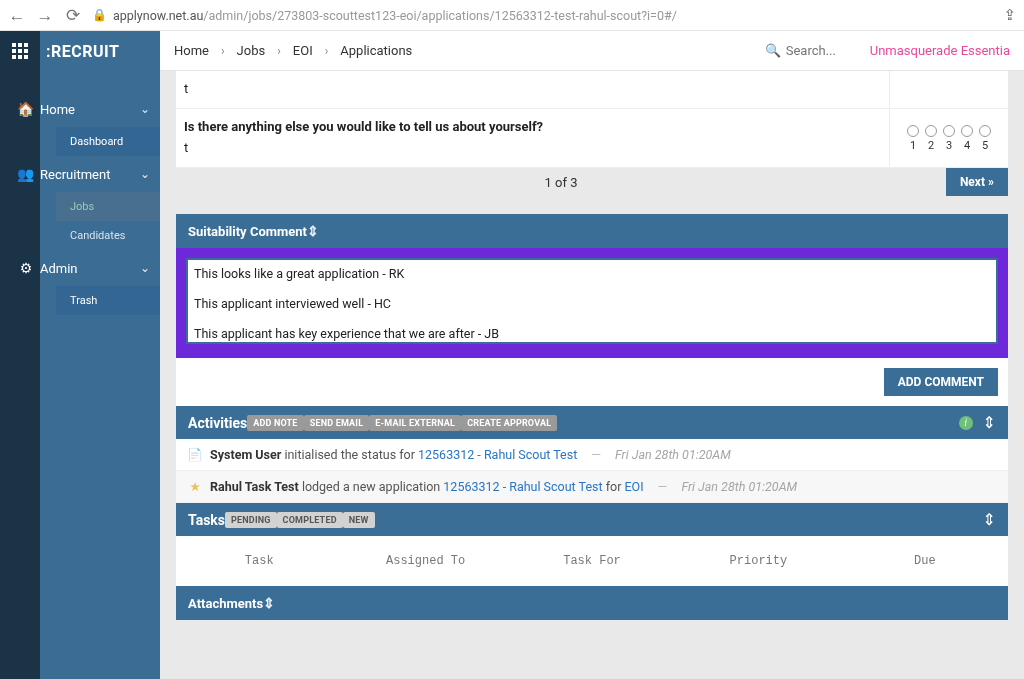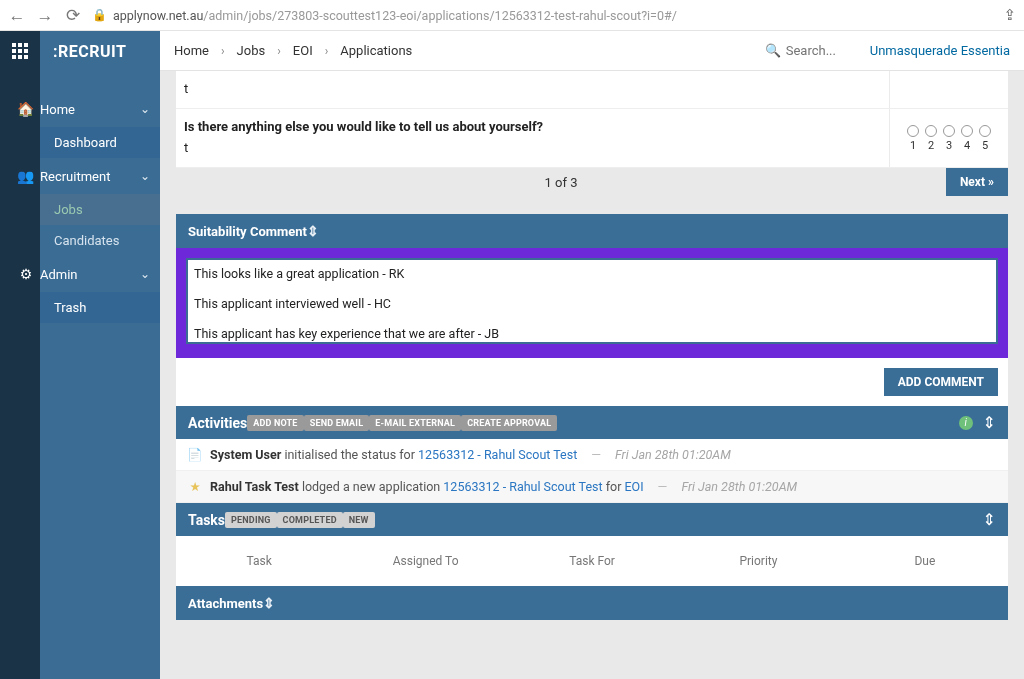--- a/index.html
+++ b/index.html
@@ -10,40 +10,40 @@
 .browser-bar .lock { font-size: 12px; color: #666; }
 .browser-bar .url { color: #555; }
 .browser-bar .url .dim { color: #999; }
 .browser-bar .share { color: #606060; font-size: 15px; }
 
 .app { display: flex; height: calc(100% - 31px); }
 
 .side-rail { width: 40px; background: #1b3346; display: flex; flex-direction: column; align-items: center; }
 .rail-grid { width: 40px; height: 40px; display: flex; align-items: center; justify-content: center; color: #fff; font-size: 18px; background: #1b3346; cursor: pointer; }
 .sidebar { width: 120px; background: #3a6c94; color: #fff; display: flex; flex-direction: column; }
-.logo { height: 40px; background: #3a6c94; display: flex; align-items: center; padding-left: 13px; font-weight: 700; font-size: 16px; letter-spacing: .5px; color: #fff; }
+.logo { height: 40px; background: #3a6c94; display: flex; align-items: center; padding-left: 6px; font-weight: 700; font-size: 16px; letter-spacing: .5px; color: #fff; }
 .nav { padding-top: 20px; }
 .nav-item { display: flex; align-items: center; padding: 10px 10px 10px 10px; font-size: 13px; color: #fff; cursor: pointer; justify-content: space-between; }
 .nav-item.top { margin-left: -40px; padding-left: 12px; width: calc(100% + 40px); }
 .nav-item .ic { width: 28px; text-align: center; font-size: 14px; color: #fff; }
 .nav-item .lbl { flex: 1; }
 .nav-chevron { font-size: 12px; color: #dfe9f0; }
-.nav-sub { padding: 8px 0 8px 14px; font-size: 13px; cursor: pointer; }
+.nav-sub { padding: 8px 0 8px 14px; font-size: 11px; cursor: pointer; margin-left: 16px; }
 .nav-sub.active-light { background: #486f90; color: #9bcab1; }
 .nav-sub.normal { color: #d6e3ee; }
 .nav-sub.active-dashboard { background: #336693; color: #fff; }
 
 .main { flex: 1; background: #e9e9e9; display: flex; flex-direction: column; overflow: hidden; }
 .topbar { height: 40px; background: #fff; display: flex; align-items: center; padding: 0 14px; border-bottom: 1px solid #e3e3e3; }
 .crumbs { display: flex; align-items: center; gap: 12px; font-size: 13px; color: #333; }
 .crumbs .sep { color: #888; font-size: 12px; }
 .topbar .spacer { flex: 1; }
 .search-wrap { display: flex; align-items: center; color: #999; font-size: 13px; gap: 4px; margin-right: 14px; }
 .search-wrap input { border: none; outline: none; font-size: 13px; width: 70px; color: #333; }
-.unmask { color: #0369a1; font-size: 13px; cursor: pointer; }
+.unmask { color: #ec4899; font-size: 13px; cursor: pointer; }
 
 .content { flex: 1; overflow-y: auto; padding: 0 16px; }
 
 .card { background: #fff; margin-top: 0; }
 .qbox { background: #fff; border-bottom: 1px solid #eee; display: flex; }
 .qleft { flex: 1; padding: 10px 16px 12px 8px; font-size: 13px; color: #222; border-right: 1px solid #ebebeb; }
 .qleft .qtext { font-weight: 700; margin-bottom: 6px; }
 .qleft .ans { font-size: 13px; color: #222; }
 .qright { width: 118px; display: flex; flex-direction: column; align-items: center; justify-content: center; gap: 2px; padding: 6px 4px; }
 .rating-row { display: flex; gap: 6px; }
@@ -72,21 +72,21 @@
 .activity-item { background: #fff; padding: 8px 12px; font-size: 12.5px; color: #555; border-bottom: 1px solid #f0f0f0; display: flex; align-items: center; gap: 8px; }
 .activity-item.alt { background: #f7f7f7; }
 .activity-item .aic { width: 14px; height: 14px; display: inline-flex; align-items: center; justify-content: center; }
 .activity-item b { color: #333; font-weight: 700; }
 .activity-item a { color: #2a76c2; text-decoration: none; }
 .activity-item .dash { color: #bbb; margin: 0 6px; }
 .activity-item .ts { color: #a6a6a6; font-style: italic; }
 
 .tasks-body { background: #fff; padding: 18px 0 18px; }
 .tasks-cols { display: flex; font-size: 12px; color: #777; }
-.tasks-cols div { flex: 1; text-align: center; }
+.tasks-cols div { flex: 1; text-align: center; font-family: Liberation Mono, monospace; }
 </style>
 </head>
 <body>
 
 <div class="browser-bar">
   <span class="nav-btn">←</span>
   <span class="nav-btn">→</span>
   <span class="nav-btn">⟳</span>
   <div class="url-wrap">
     <span class="lock">🔒</span>

